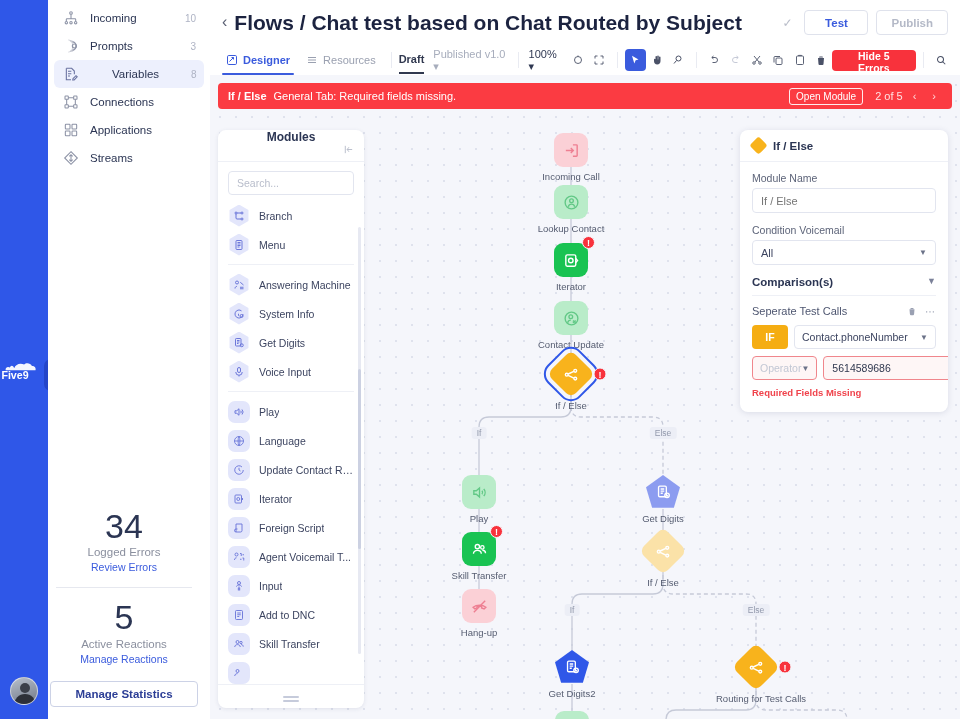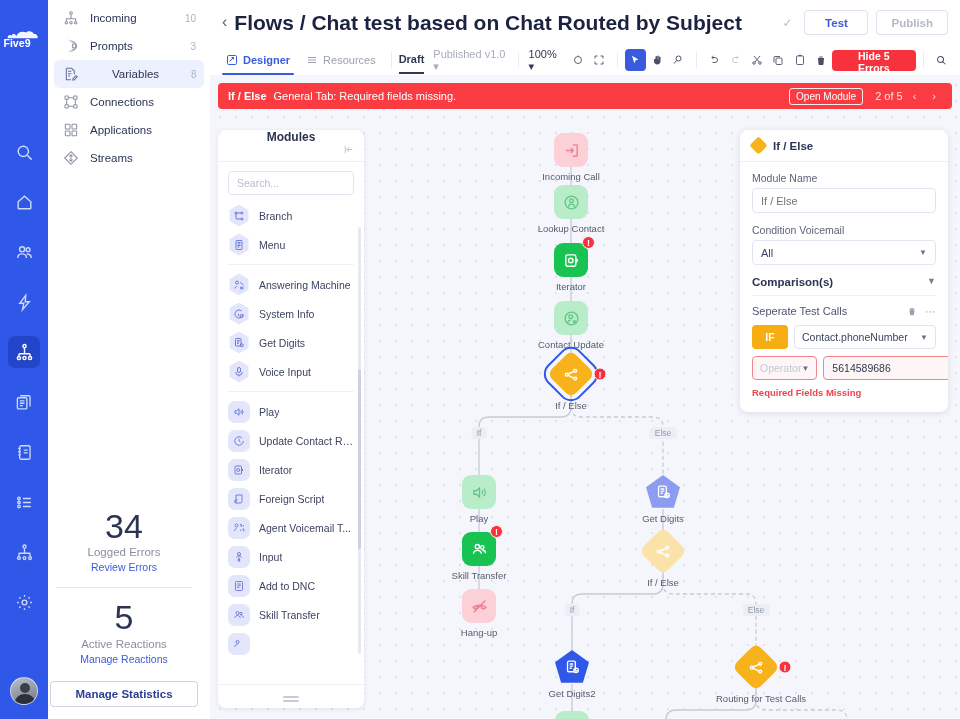--- a/index.html
+++ b/index.html
@@ -9,21 +9,21 @@
     overflow: hidden;
     background: #f4f5fa;
     -webkit-font-smoothing: antialiased;
   }
   .app { position: relative; width: 960px; height: 719px; }
 
   
   .rail {
     position: absolute; left: 0; top: 0; width: 48px; height: 719px;
     background: #2f57e8;
-    display: flex; flex-direction: column; align-items: center;
+    display: flex; flex-direction: row; align-items: center;
   }
   .rail-logo { margin-top: 22px; width: 44px; height: 34px; display:flex; align-items:center; justify-content:center; }
   .rail-icons { margin-top: 80px; display: flex; flex-direction: column; align-items: center; gap: 18px; }
   .rail-ic {
     width: 32px; height: 32px; border-radius: 7px;
     display: flex; align-items: center; justify-content: center;
     color: #cfd9fb;
   }
   .rail-ic.active { background: #2445c9; color: #ffffff; }
   .rail-ic svg { width: 19px; height: 19px; display:block; }
@@ -834,20 +834,29 @@
           <span class="mod-ic">
             <svg viewBox="0 0 24 24" fill="none" stroke="currentColor" stroke-width="1.9">
                 <path d="M4 9.5h3.5L12 5.5v13L7.5 14.5H4z"></path>
                 <path d="M15.5 9.5a4 4 0 0 1 0 5M18 7a7.5 7.5 0 0 1 0 10"></path>
               </svg>
           </span>
           <span class="mod-name">Play</span>
         </div>
         <div class="mod-item">
           <span class="mod-ic">
+            <svg viewBox="0 0 24 24" fill="none" stroke="currentColor" stroke-width="1.7">
+                <circle cx="12" cy="12" r="9"></circle>
+                <path d="M3 12h18M12 3c2.5 3 2.5 15 0 18M12 3c-2.5 3-2.5 15 0 18"></path>
+              </svg>
+          </span>
+          <span class="mod-name">Language</span>
+        </div>
+        <div class="mod-item">
+          <span class="mod-ic">
             <svg viewBox="0 0 24 24" fill="none" stroke="currentColor" stroke-width="1.8">
                 <path d="M20.5 12a8.5 8.5 0 1 1-2.6-6.1"></path>
                 <path d="M12 7.5V12l3 2"></path>
               </svg>
           </span>
           <span class="mod-name">Update Contact Re...</span>
         </div>
         <div class="mod-item">
           <span class="mod-ic">
             <svg viewBox="0 0 24 24" fill="none" stroke="currentColor" stroke-width="1.8">

